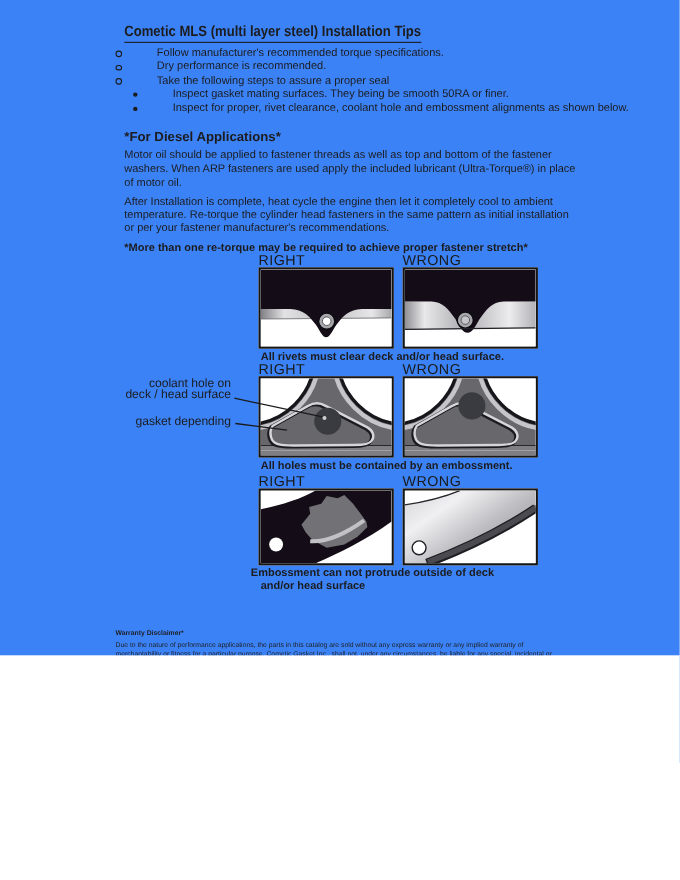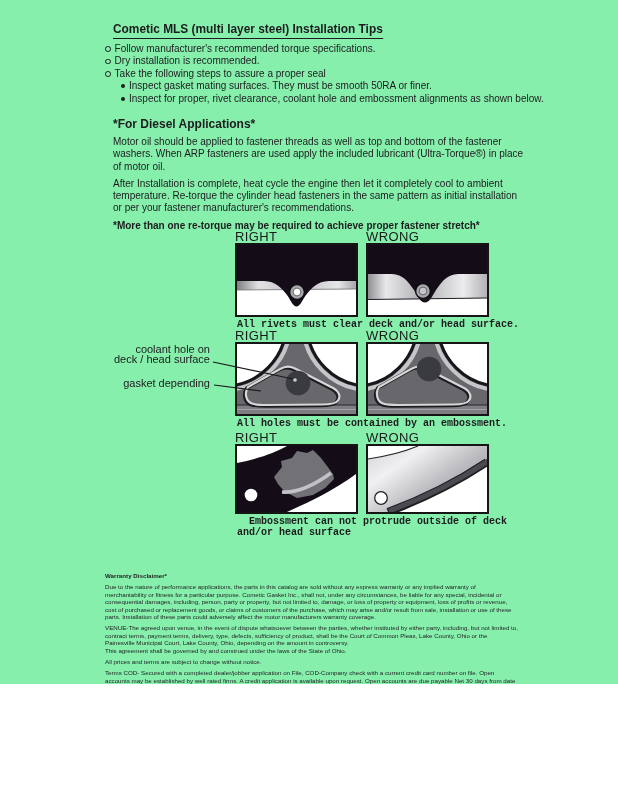--- a/index.html
+++ b/index.html
@@ -1,41 +1,41 @@
 <!DOCTYPE html>
 <html><head>
 <meta charset="utf-8">
 <style>
   html,body{margin:0;padding:0;background:#ffffff;}
   .page{
-    position:relative;width:618px;height:684px;background:#86efac;overflow:hidden;
+    position:relative;width:618px;height:596px;background:#3b82f6;overflow:hidden;
     font-family:"Liberation Sans","DejaVu Sans",sans-serif;color:#1c1c1e;
   }
   .abs{position:absolute;}
   
   .doc-title{
     left:113px;top:21px;font-size:13.5px;font-weight:bold;white-space:nowrap;
     border-bottom:1.5px solid #1c1c1e;padding-bottom:2px;
     transform:scaleX(0.88);transform-origin:left top;
   }
   
   .tips{left:105px;top:43px;font-size:10px;line-height:12.4px;white-space:nowrap;}
-  .tip-row{display:flex;align-items:center;}
+  .tip-row{display:flex;align-items:center;gap:28px;}
   .tip-row.sub{margin-left:16px;}
   .ob{display:inline-block;width:3.6px;height:3.6px;border:1px solid #1c1c1e;border-radius:50%;margin-right:4px;flex:0 0 auto;}
   .fb{display:inline-block;width:4px;height:4px;background:#1c1c1e;border-radius:50%;margin-right:4px;flex:0 0 auto;}
   
   .diesel{left:113px;top:118px;width:415px;font-size:10px;line-height:12.3px;}
   .diesel h3{margin:0 0 5px 0;font-size:12px;line-height:13px;}
   .diesel p{margin:0 0 5px 0;}
   .diesel .note{margin-top:4px;font-weight:bold;}
   
   .fig-label{width:123px;text-align:left;font-size:13px;letter-spacing:0.4px;color:#1a1a1a;}
   .figbox{display:block;border:2px solid #151515;background:#fff;}
-  .fig-caption{font-size:10px;font-weight:bold;line-height:11px;white-space:nowrap;font-family:Liberation Mono, monospace;}
+  .fig-caption{font-size:10px;font-weight:bold;line-height:11px;white-space:nowrap;}
   .callout{font-size:11px;line-height:9.6px;text-align:right;width:130px;}
   .leader-overlay{left:0;top:0;width:618px;height:800px;pointer-events:none;}
   
   .fineprint{left:105px;top:572px;width:413px;font-size:6.2px;line-height:7.4px;color:#1f1f21;}
   .fineprint .fp-h{font-weight:bold;margin:0 0 4px 0;}
   .fineprint p{margin:0 0 4px 0;}
   .fineprint p.tight{margin:0;}
   
   .doc-code{left:387px;top:757px;font-size:12px;letter-spacing:0.3px;color:#2a2a2c;}
 </style>
@@ -46,29 +46,29 @@
 
   <div class="abs doc-title">Cometic MLS (multi layer steel) Installation Tips</div>
 
   <div class="abs tips">
     <div class="tip-row">
         <span class="ob"></span>
         <span>Follow manufacturer's recommended torque specifications.</span>
       </div>
     <div class="tip-row">
         <span class="ob"></span>
-        <span>Dry installation is recommended.</span>
+        <span>Dry performance is recommended.</span>
       </div>
     <div class="tip-row">
         <span class="ob"></span>
         <span>Take the following steps to assure a proper seal</span>
       </div>
     <div class="tip-row sub">
         <span class="fb"></span>
-        <span>Inspect gasket mating surfaces.  They must be smooth 50RA or finer.</span>
+        <span>Inspect gasket mating surfaces.  They being be smooth 50RA or finer.</span>
       </div>
     <div class="tip-row sub">
         <span class="fb"></span>
         <span>Inspect for proper, rivet clearance, coolant hole and embossment alignments as shown below.</span>
       </div>
   </div>
 
   <div class="abs diesel">
     <h3>*For Diesel Applications*</h3>
     <p>Motor oil should be applied to fastener threads as well as top and bottom of the fastener washers. When ARP fasteners are used apply the included lubricant (Ultra-Torque®) in place of motor oil.</p>
@@ -179,21 +179,21 @@
       </linearGradient>
     </defs>
     <rect width="119" height="66" fill="#ffffff"></rect>
     <path d="M0,13 C20,10 38,5 50,0 L119,0 L119,16 C86,38 52,54 20,66 L0,66 Z" fill="url(#g3w)"></path>
     <path d="M0,13 C20,10 38,5 50,0" stroke="#26262b" stroke-width="1.1" fill="none"></path>
     <path d="M20,66 C52,54 86,38 119,16" stroke="#1e1e23" stroke-width="8" fill="none"></path>
     <path d="M20,66 C52,54 86,38 119,16" stroke="#4a4a50" stroke-width="5" fill="none" transform="translate(1,-1)"></path>
     <circle cx="13" cy="52" r="6.3" fill="#ffffff" stroke="#222226" stroke-width="1.3"></circle>
   </svg>
 
-  <div class="abs fig-caption" style="left:249px;top:516px;">Embossment can not protrude outside of deck</div>
+  <div class="abs fig-caption" style="left:228px;top:516px;">Embossment can not protrude outside of deck</div>
   <div class="abs fig-caption" style="left:237px;top:527px;">and/or head surface</div>
 
   <svg class="abs leader-overlay" width="618" height="800" viewBox="0 0 618 800">
     <line x1="213" y1="362" x2="293" y2="379" stroke="#1a1a1a" stroke-width="1.2"></line>
     <circle cx="295" cy="380" r="1.8" fill="#cfcfd2"></circle>
     <line x1="214" y1="385" x2="261" y2="391" stroke="#1a1a1a" stroke-width="1.2"></line>
   </svg>
 
   <div class="abs fineprint">
     <div class="fp-h">Warranty Disclaimer*</div>

